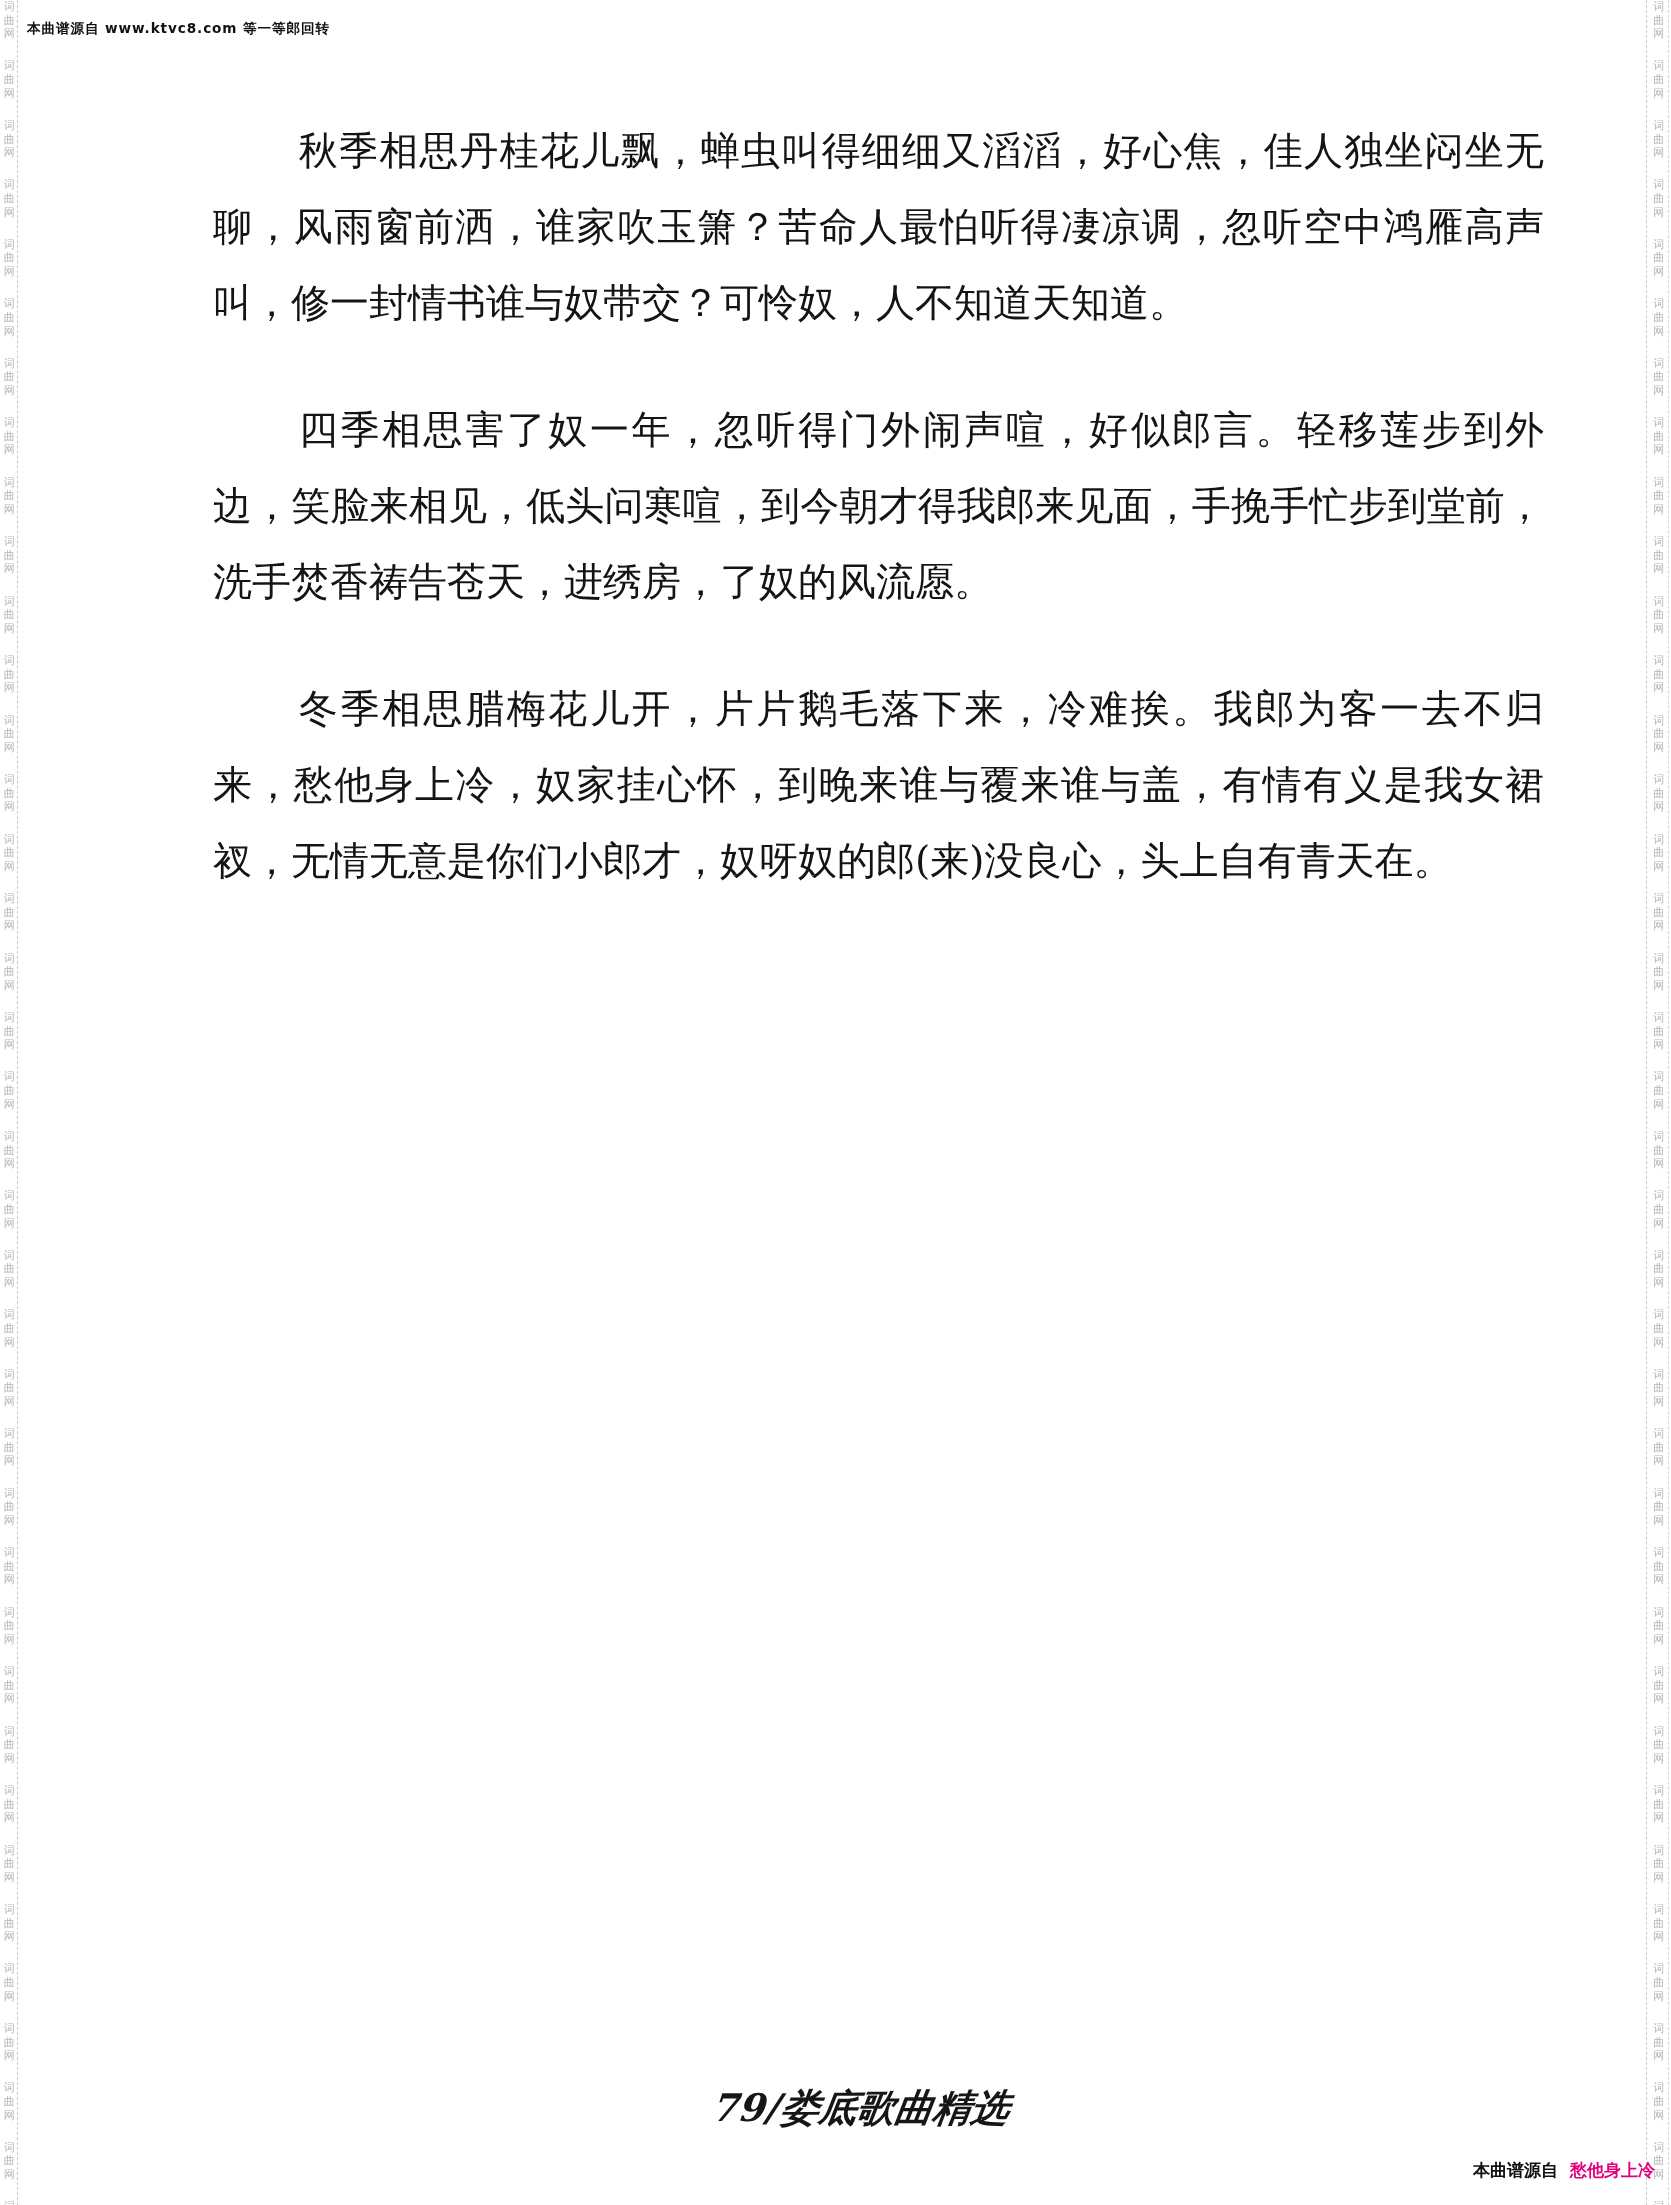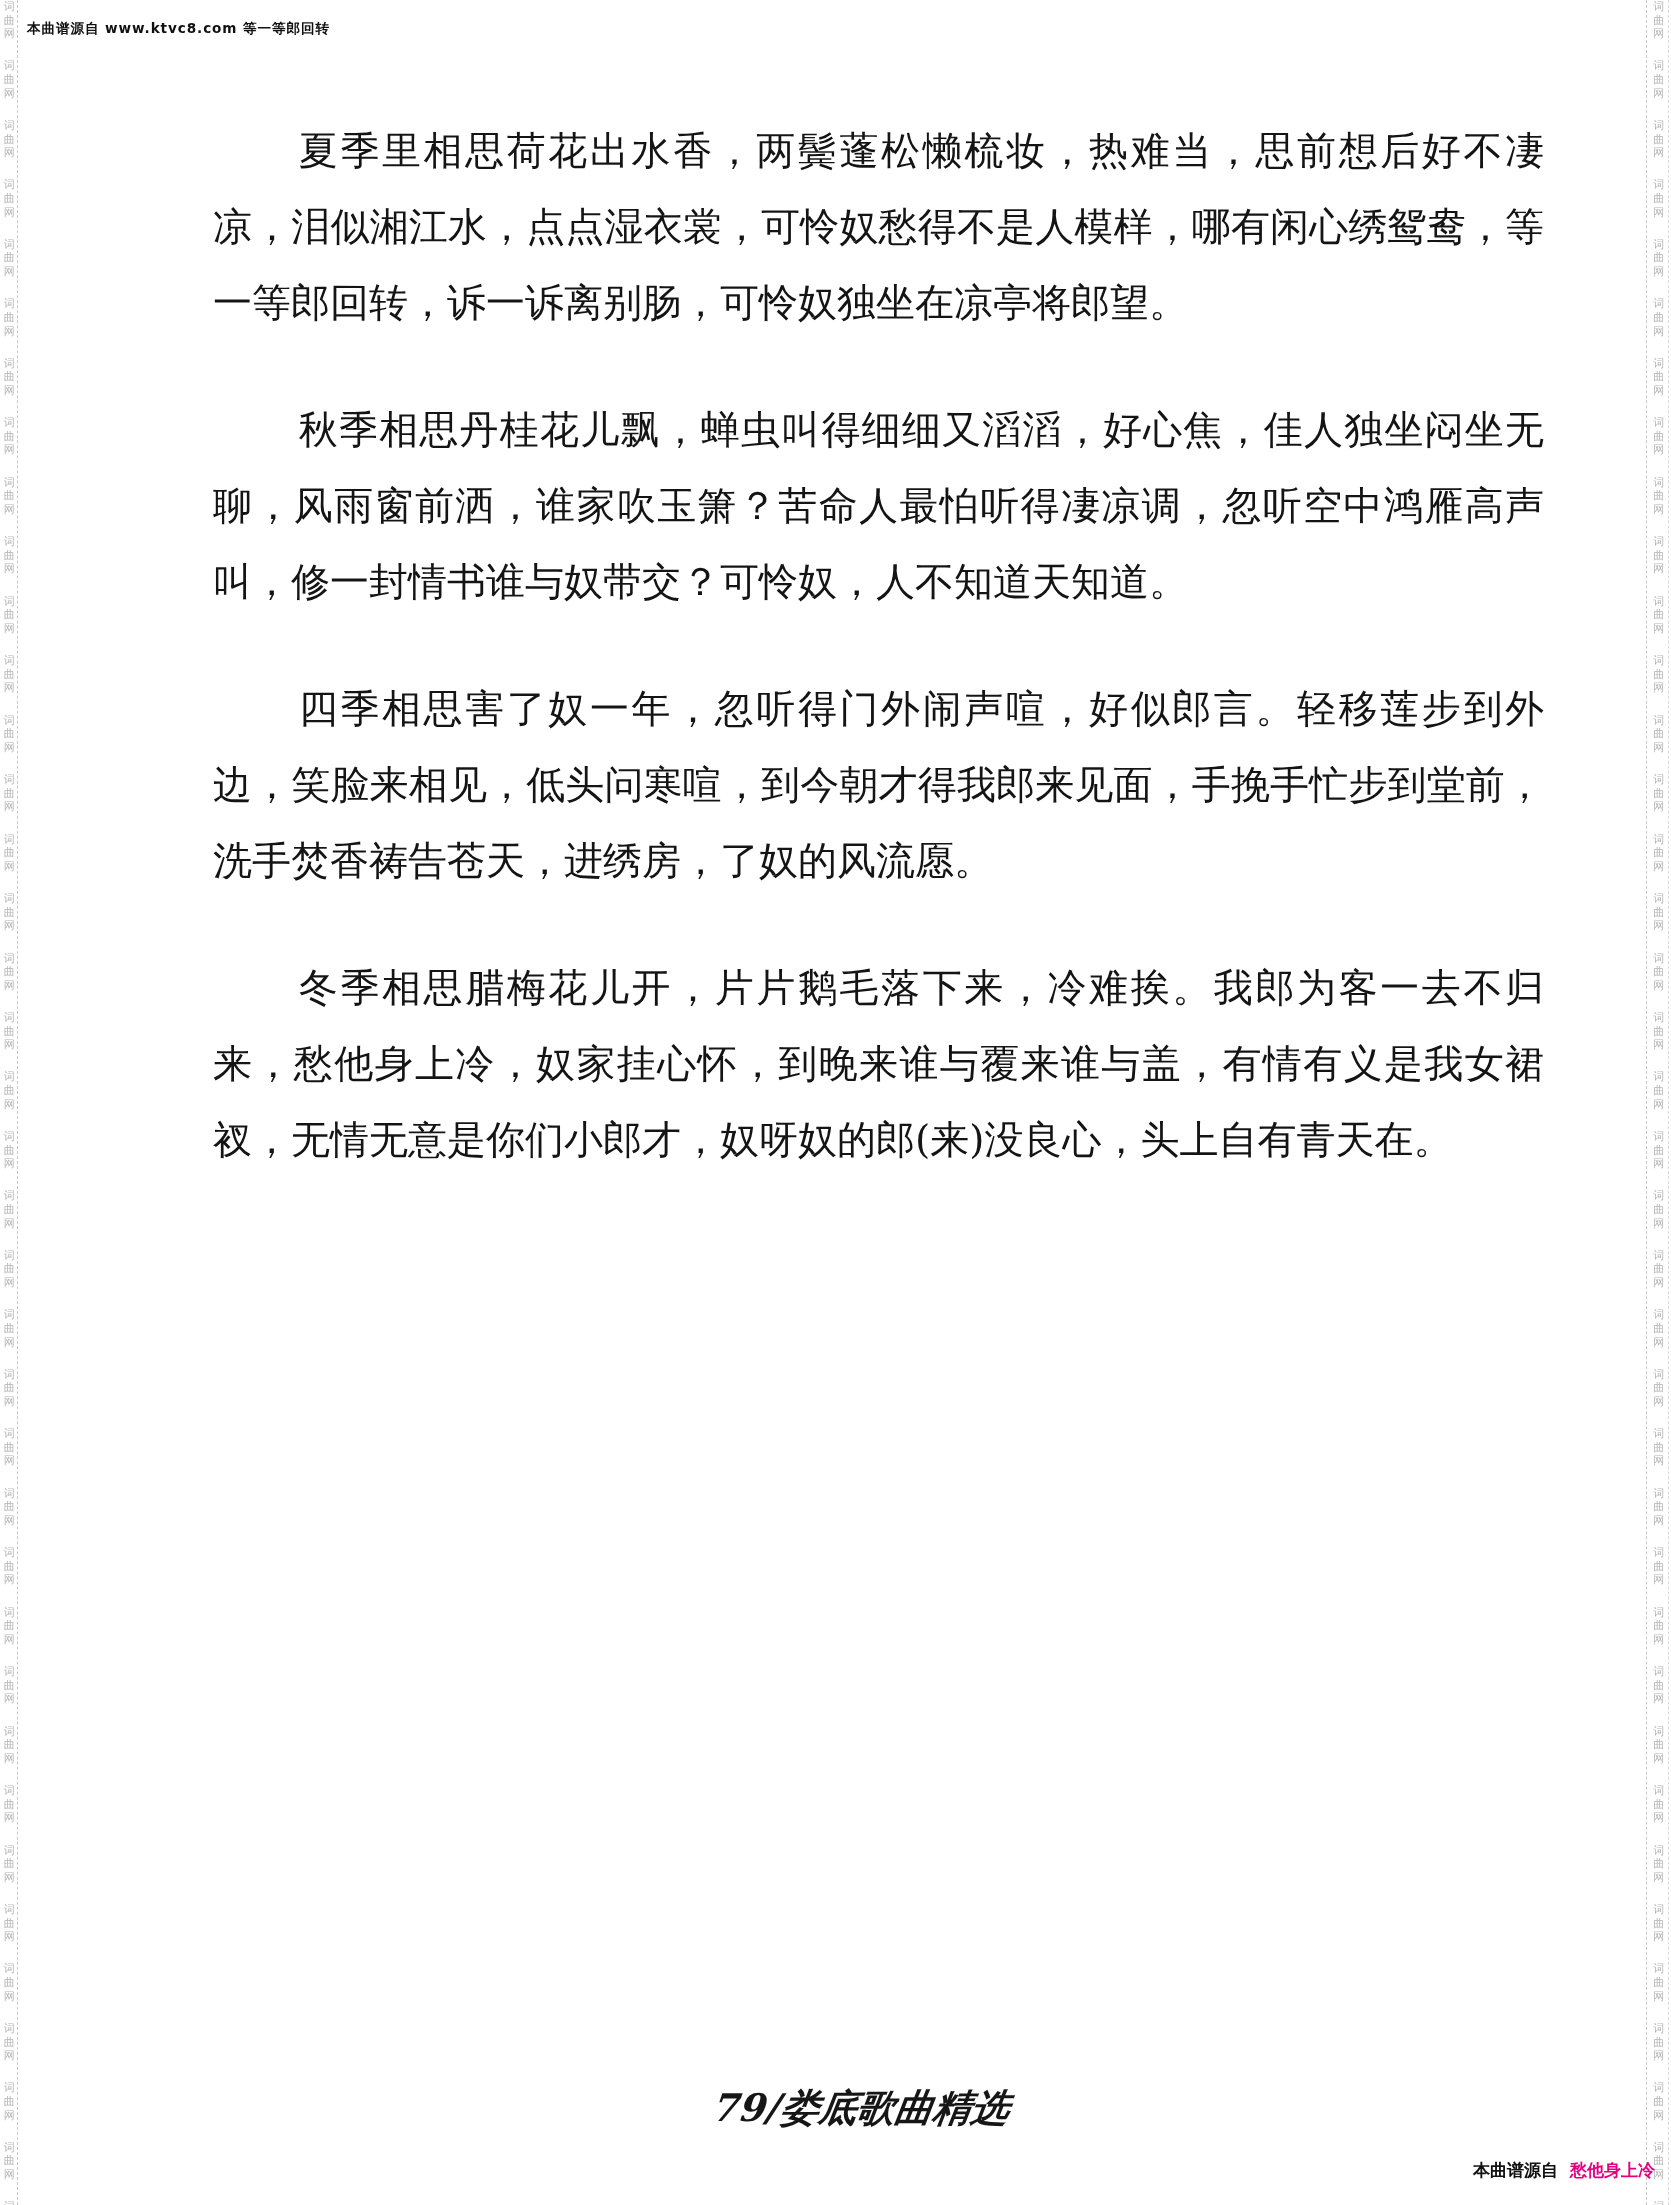--- a/index.html
+++ b/index.html
@@ -413,21 +413,20 @@
       <div class="wm-char" style="color: rgb(181, 181, 181);">词</div>
       <div class="wm-gap"></div>
       <div class="wm-gap"></div>
       <div class="wm-gap"></div>
     </div>
   <div class="dash-line edge" style="left:1668px"></div>
 
   <div class="top-wm">本曲谱源自 www.ktvc8.com 等一等郎回转</div>
 
   <main class="lyrics">
-    <p>夏季里相思荷花出水香，两鬓蓬松懒梳妆，热难当，思前想后好不凄凉，泪似湘江水，点点湿衣裳，可怜奴愁得不是人模样，哪有闲心绣鸳鸯，等一等郎回转，诉一诉离别肠，可怜奴独坐在凉亭将郎望。</p>
     <p>秋季相思丹桂花儿飘，蝉虫叫得细细又滔滔，好心焦，佳人独坐闷坐无聊，风雨窗前洒，谁家吹玉箫？苦命人最怕听得凄凉调，忽听空中鸿雁高声叫，修一封情书谁与奴带交？可怜奴，人不知道天知道。</p>
     <p>四季相思害了奴一年，忽听得门外闹声喧，好似郎言。轻移莲步到外边，笑脸来相见，低头问寒喧，到今朝才得我郎来见面，手挽手忙步到堂前，洗手焚香祷告苍天，进绣房，了奴的风流愿。</p>
     <p>冬季相思腊梅花儿开，片片鹅毛落下来，冷难挨。我郎为客一去不归来，愁他身上冷，奴家挂心怀，到晚来谁与覆来谁与盖，有情有义是我女裙衩，无情无意是你们小郎才，奴呀奴的郎(来)没良心，头上自有青天在。</p>
   </main>
 
   <div class="footer">79/娄底歌曲精选</div>
 
   <div class="credit">
     <span>本曲谱源自</span>
     <span class="brand" style="color: rgb(229, 0, 127);">愁他身上冷</span>

